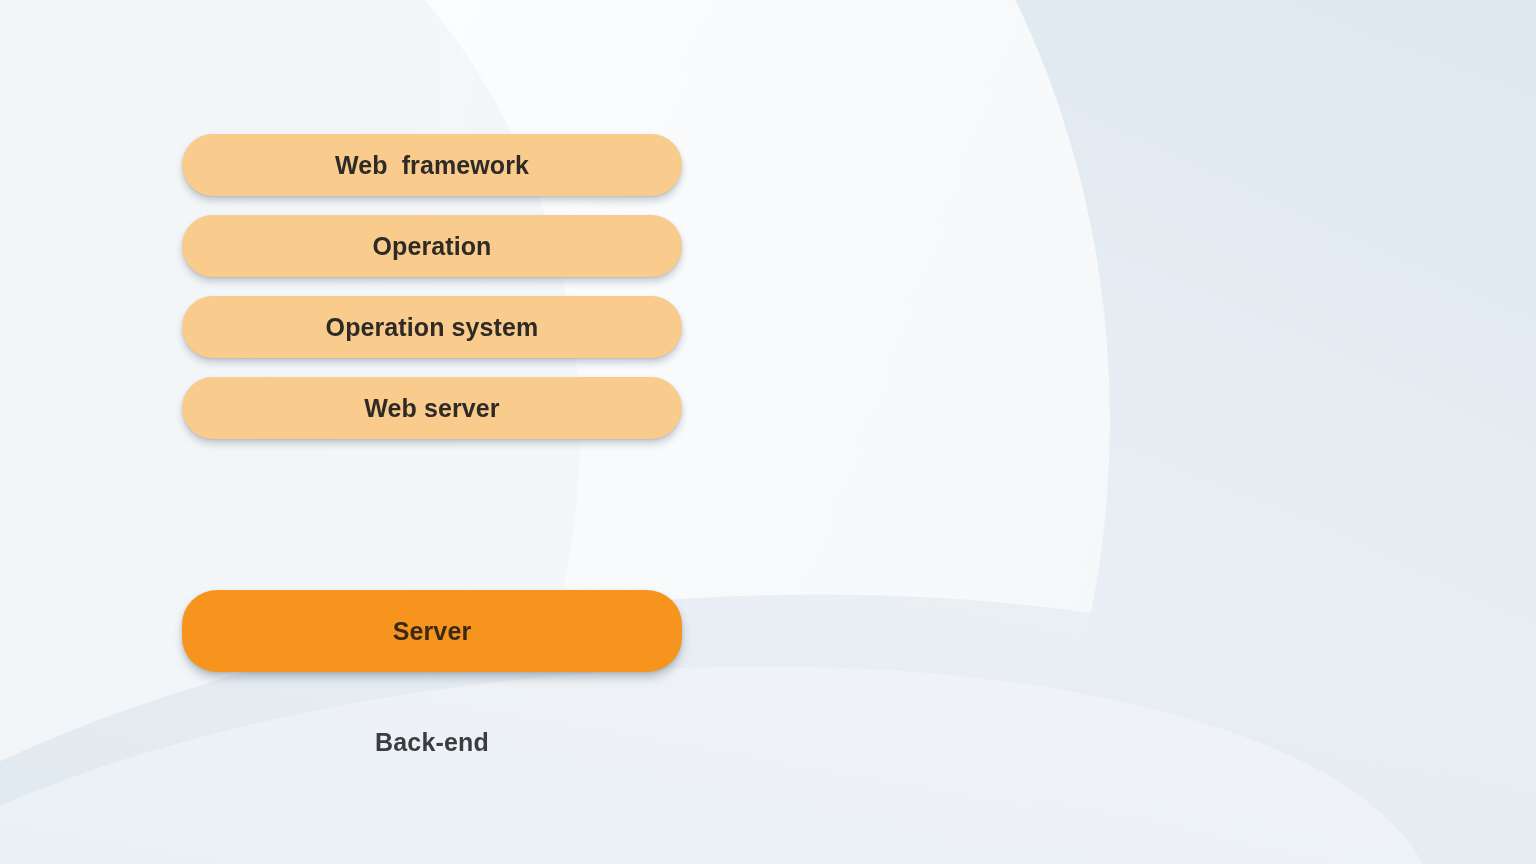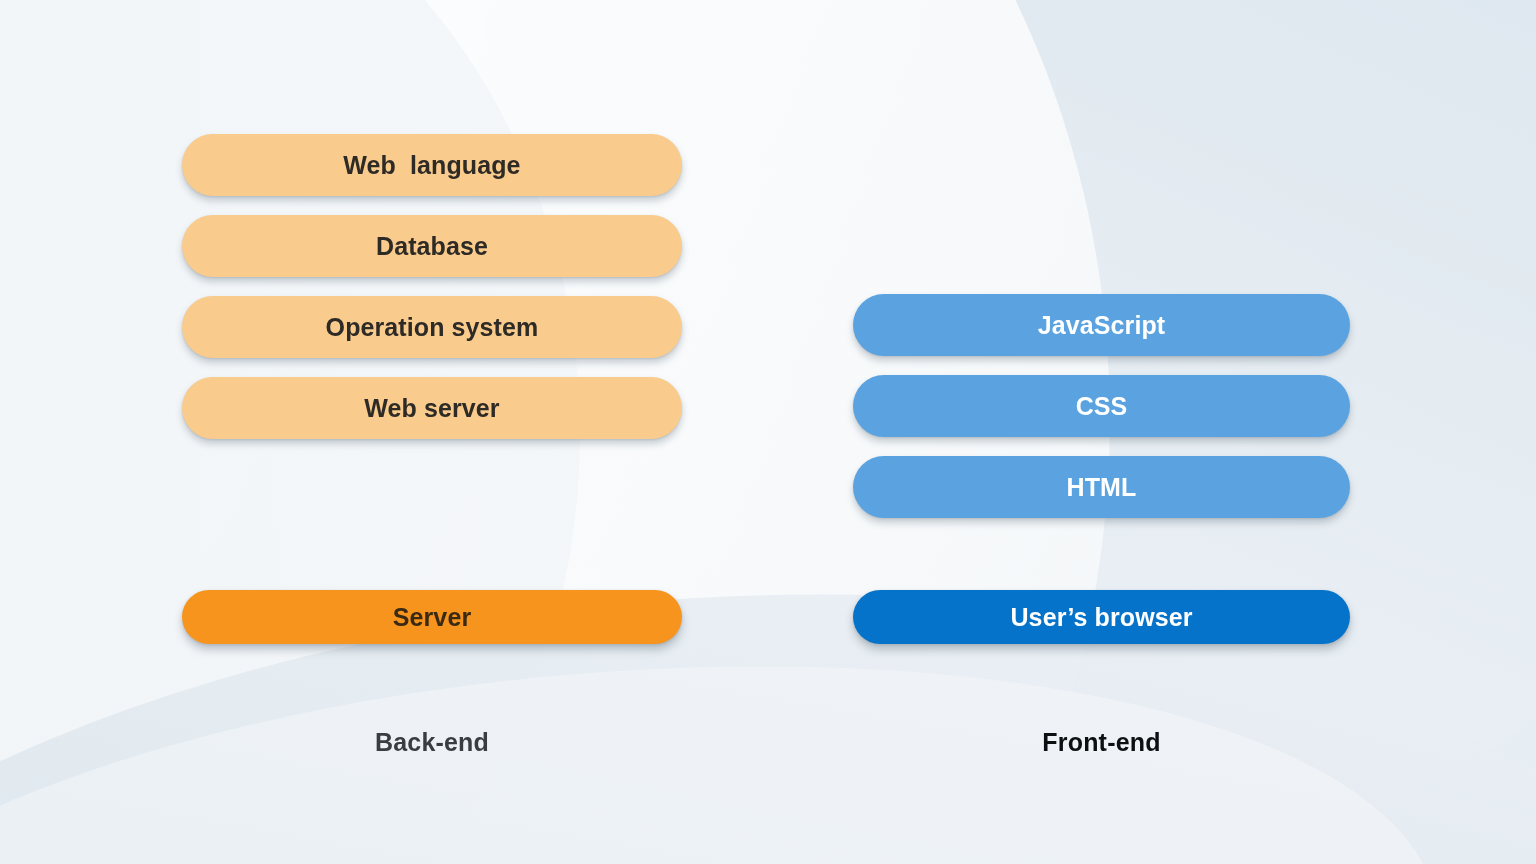--- a/index.html
+++ b/index.html
@@ -131,21 +131,21 @@
   }
   .pill-blue-light {
     background: #5AA3E0;
     color: #FFFFFF;
   }
 
   .pill-base {
     position: absolute;
     left: 0;
     width: 100%;
-    height: 54px;
+    height: 82px;
     box-sizing: border-box;
     border-radius: 35px;
     display: flex;
     align-items: center;
     justify-content: center;
     font-size: 25px;
     font-weight: bold;
     letter-spacing: 0.1px;
     box-shadow: 0 6px 9px rgba(85, 100, 115, 0.34),
                 0 1px 3px rgba(85, 100, 115, 0.2);
@@ -185,54 +185,34 @@
     <div class="swoosh-center-white"></div>
     <div class="swoosh-left-pale"></div>
     <div class="swoosh-bl"></div>
     <div class="swoosh-bl-2"></div>
   </div>
 
   <div class="column" id="backend-column">
 
     <div class="stack" id="backend-stack">
       <div class="pill pill-orange-light">
-        <span>Web  language</span>
-      </div>
-      <div class="pill pill-orange-light">
-        <span>Database</span>
+        <span>Web  framework</span>
+      </div>
+      <div class="pill pill-orange-light">
+        <span>Operation</span>
       </div>
       <div class="pill pill-orange-light">
         <span>Operation system</span>
       </div>
       <div class="pill pill-orange-light">
         <span>Web server</span>
       </div>
     </div>
 
     <div class="pill-base" id="server-pill">
       <span>Server</span>
     </div>
 
     <div class="caption" id="backend-caption">Back-end</div>
   </div>
 
-  <div class="column" id="frontend-column">
-
-    <div class="stack" id="frontend-stack">
-      <div class="pill pill-blue-light">
-        <span>JavaScript</span>
-      </div>
-      <div class="pill pill-blue-light">
-        <span>CSS</span>
-      </div>
-      <div class="pill pill-blue-light">
-        <span>HTML</span>
-      </div>
-    </div>
-
-    <div class="pill-base" id="browser-pill">
-      <span>User’s browser</span>
-    </div>
-
-    <div class="caption" id="frontend-caption">Front-end</div>
-  </div>
 
 </div>
 
 </body></html>

